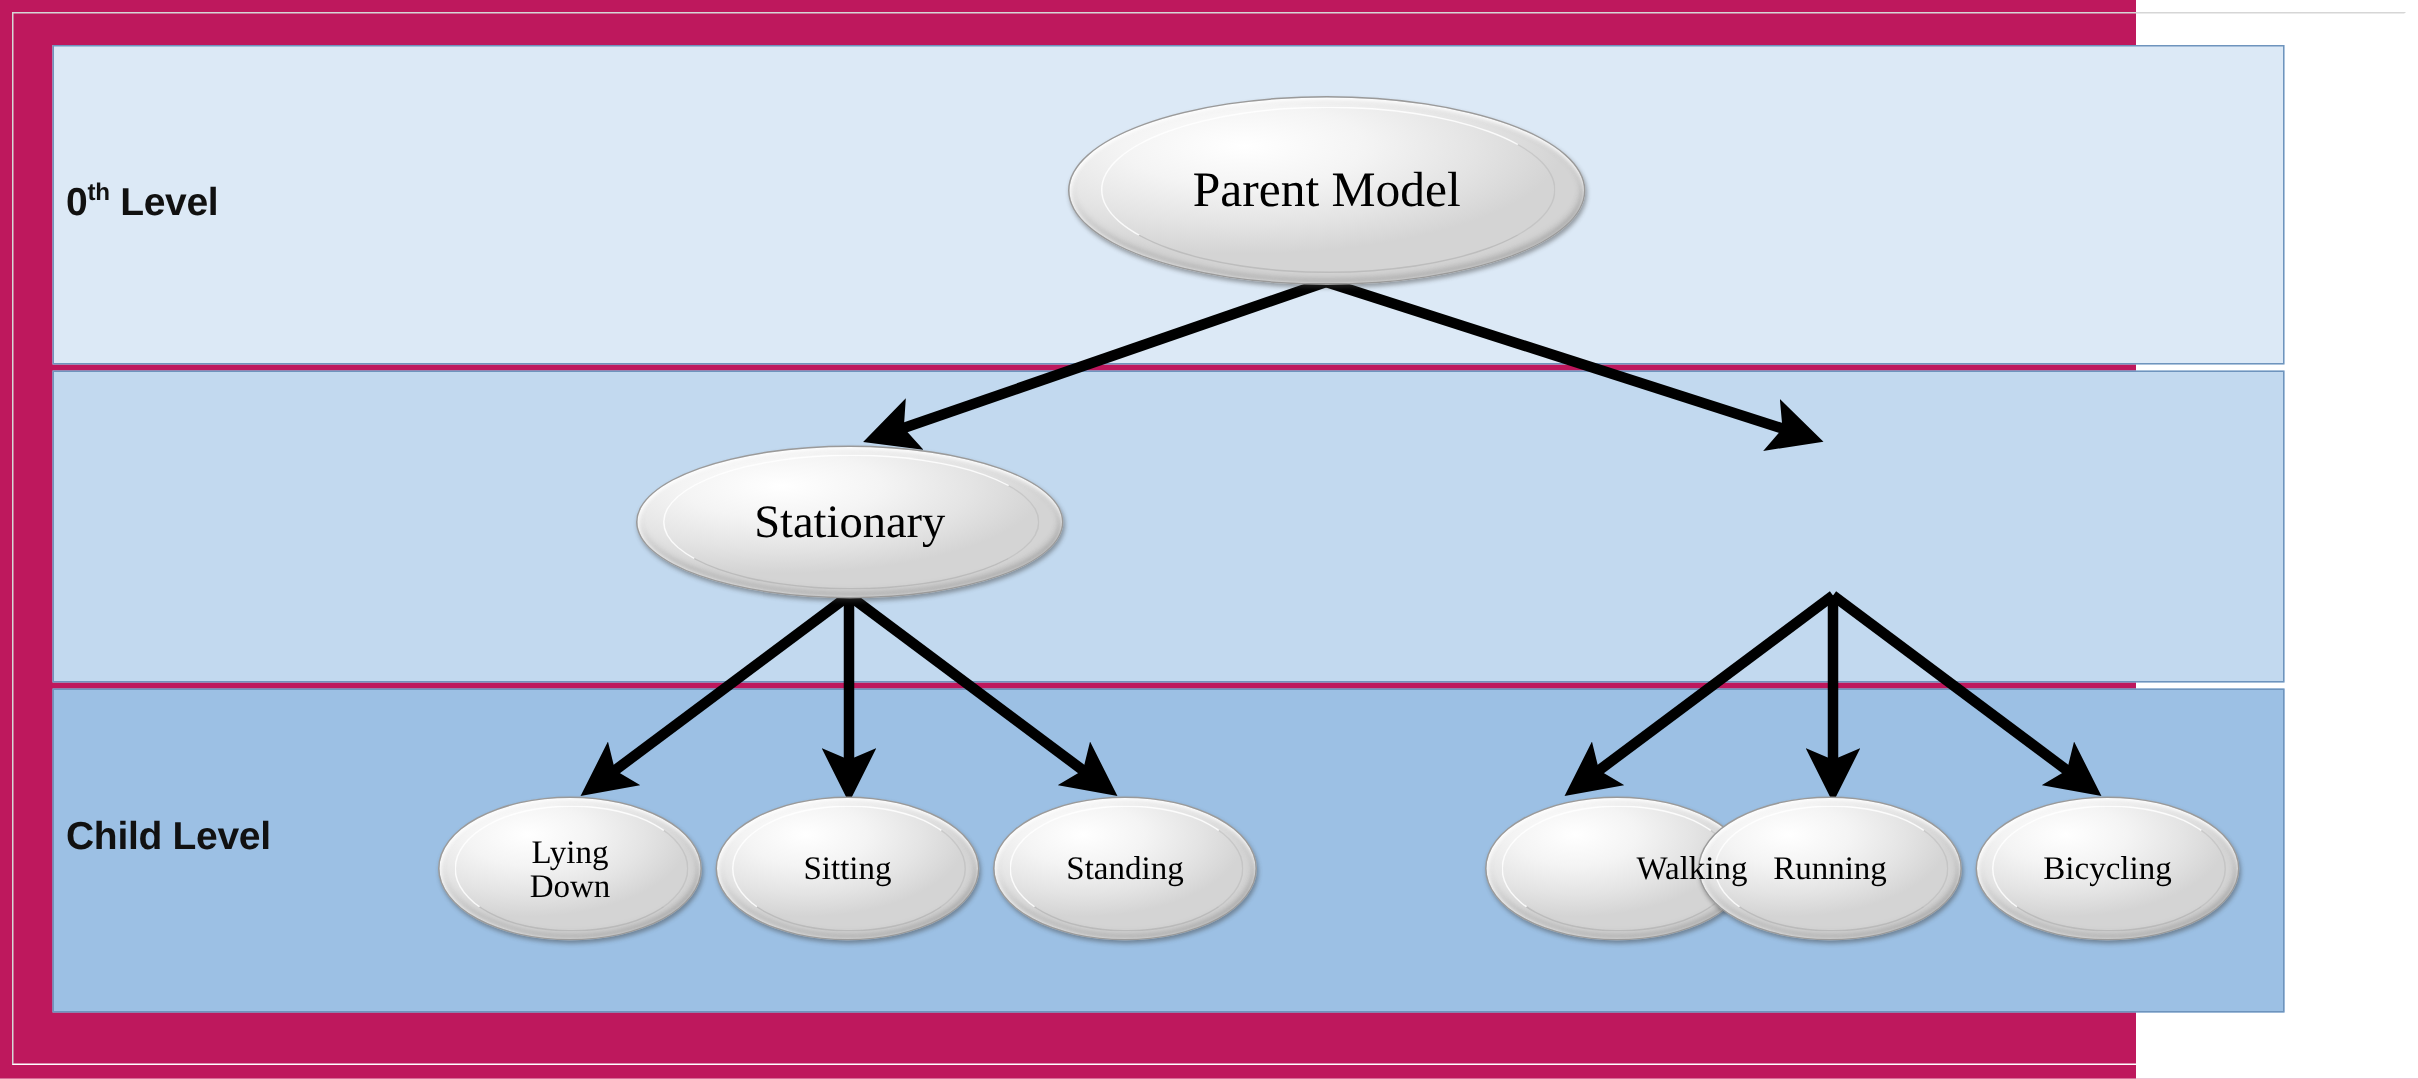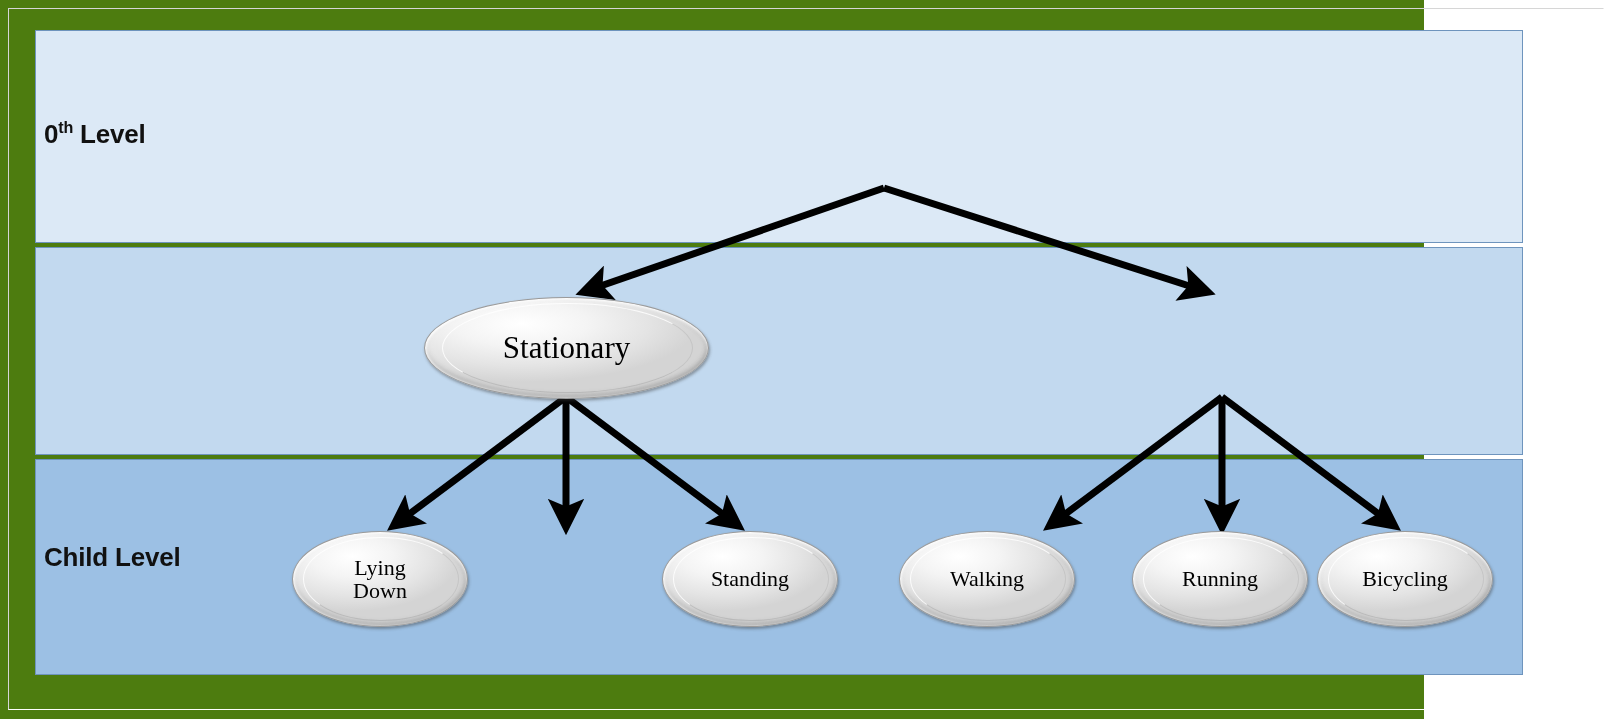--- a/index.html
+++ b/index.html
@@ -11,21 +11,21 @@
     width: 1612px;
     height: 719px;
     font-family: "Liberation Sans", sans-serif;
     overflow: hidden;
   }
 
   #page {
     position: relative;
     width: 1424px;
     height: 719px;
-    background: #4d7c0f;
+    background: #be185d;
   }
 
   
   #page-frame {
     position: absolute;
     left: 8px;
     top: 8px;
     width: 1596px;
     height: 702px;
     border-top: 1px solid #d6d6d6;
@@ -122,21 +122,21 @@
   #node-stationary  { left: 424px; top: 297px; width: 285px; height: 102px; justify-content: center; }
   #node-nonstat     { left: 1080px; top: 297px; width: 285px; height: 102px; }
   .parent-node .node-text { font-size: 31px; }
 
   .child-node { width: 176px; height: 96px; top: 531px; }
   .child-node .node-text { font-size: 22px; }
 
   #node-lyingdown { left: 292px; }
   #node-sitting   { left: 477px; }
   #node-standing  { left: 662px; text-align: right; }
-  #node-walking   { left: 899px; }
+  #node-walking   { left: 990px; justify-content: flex-end; }
   #node-running   { left: 1132px; }
   #node-bicycling { left: 1317px; }
 </style>
 </head>
 <body>
 
 <div id="page">
 
   <div id="page-frame"></div>
 
@@ -161,30 +161,36 @@
 
     <line x1="566" y1="397" x2="396" y2="524" stroke="#000000" stroke-width="7" marker-end="url(#ah)"></line>
     <line x1="566" y1="397" x2="566" y2="524" stroke="#000000" stroke-width="7" marker-end="url(#ah)"></line>
     <line x1="566" y1="397" x2="736" y2="524" stroke="#000000" stroke-width="7" marker-end="url(#ah)"></line>
 
     <line x1="1222" y1="397" x2="1052" y2="524" stroke="#000000" stroke-width="7" marker-end="url(#ah)"></line>
     <line x1="1222" y1="397" x2="1222" y2="524" stroke="#000000" stroke-width="7" marker-end="url(#ah)"></line>
     <line x1="1222" y1="397" x2="1392" y2="524" stroke="#000000" stroke-width="7" marker-end="url(#ah)"></line>
   </svg>
 
+  <div class="node" id="node-root">
+    <span class="node-text">Parent Model</span>
+  </div>
 
   <div class="node parent-node" id="node-stationary">
     <span class="node-text">Stationary</span>
   </div>
 
 
   <div class="node child-node" id="node-lyingdown">
     <span class="node-text"><span>Lying</span><br><span>Down</span></span>
   </div>
 
+  <div class="node child-node" id="node-sitting">
+    <span class="node-text">Sitting</span>
+  </div>
 
   <div class="node child-node" id="node-standing">
     <span class="node-text">Standing</span>
   </div>
 
   <div class="node child-node" id="node-walking">
     <span class="node-text">Walking</span>
   </div>
 
   <div class="node child-node" id="node-running">

